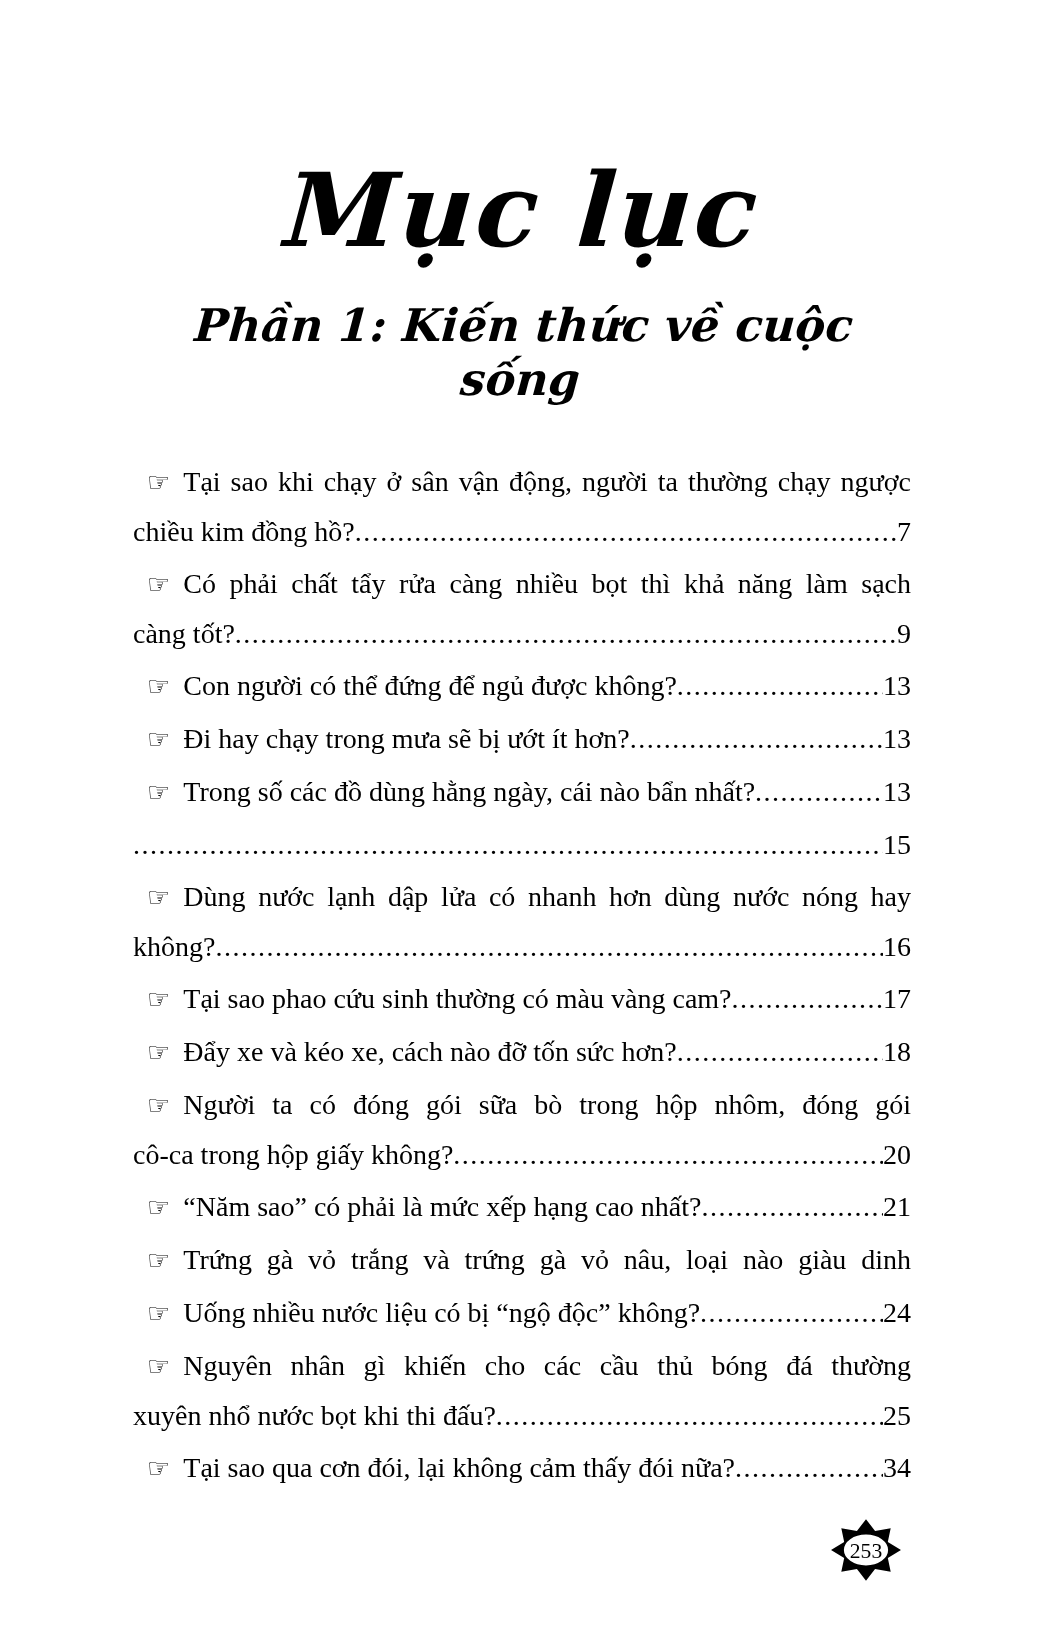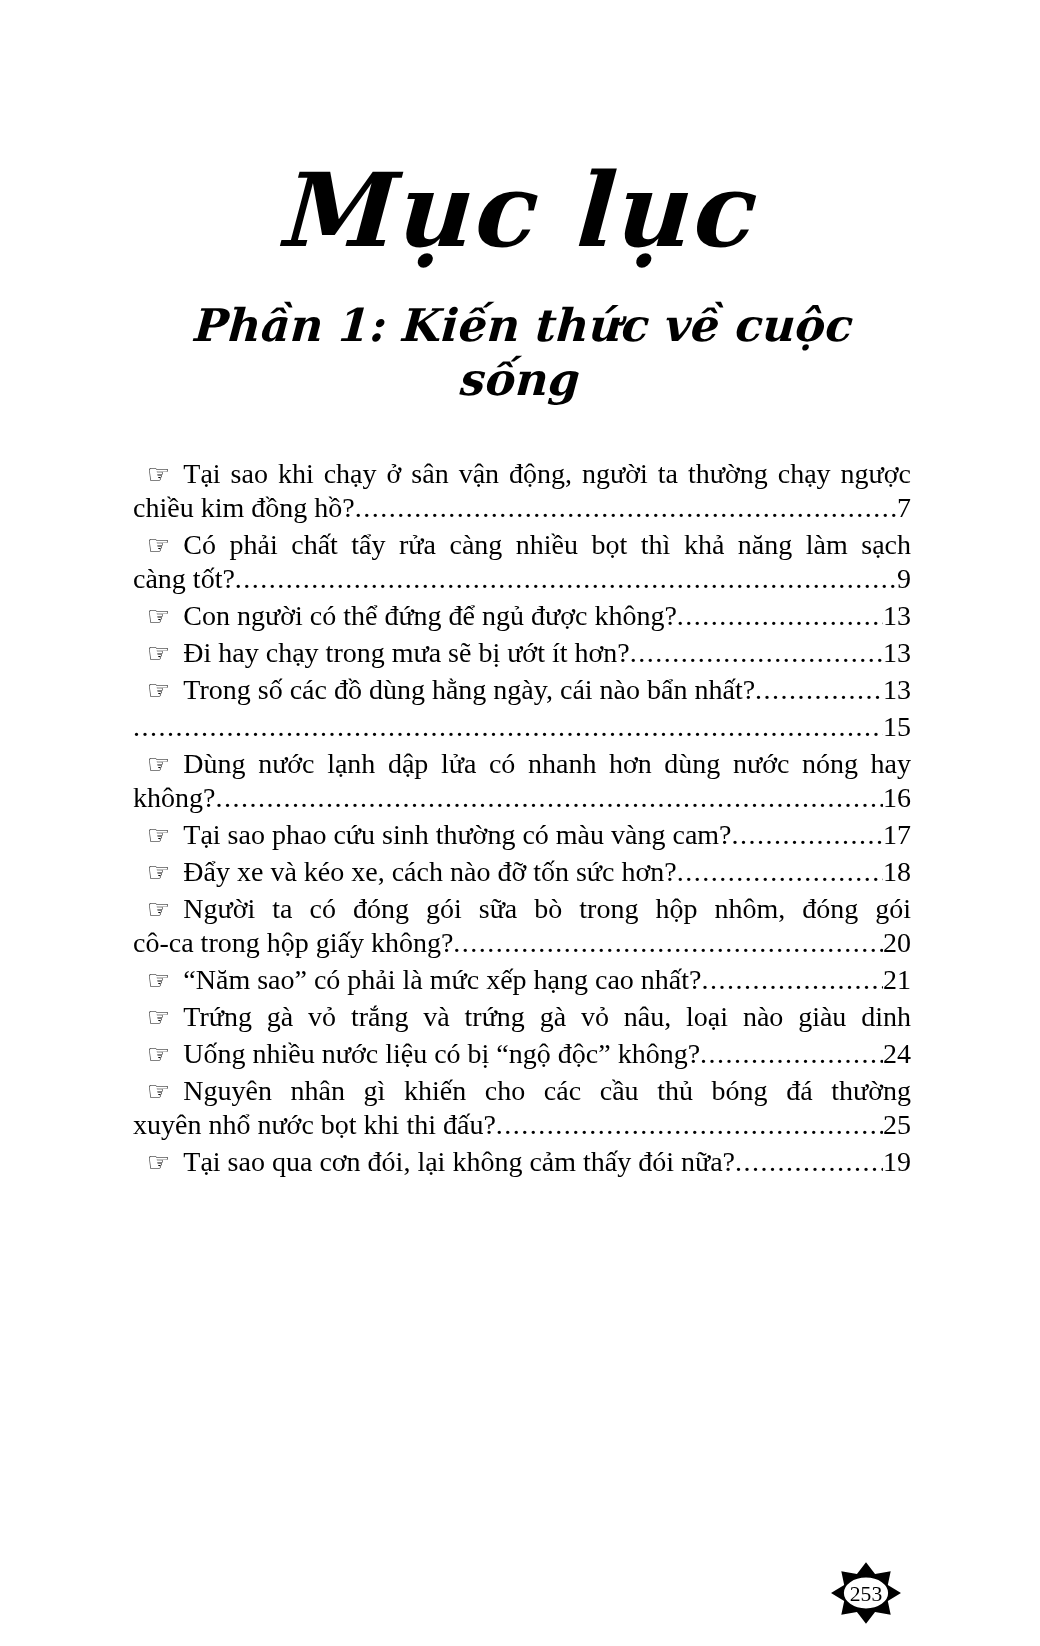--- a/index.html
+++ b/index.html
@@ -34,21 +34,21 @@
     font-weight: 700;
     font-size: 45px;
     line-height: 1.2;
     margin-top: 30px;
     transform: skewX(-4deg);
   }
   .toc-list { margin-top: 50px; }
   .entry { margin-bottom: 3px; }
   .line {
     font-size: 28px;
-    line-height: 34px;
+    line-height: 49px;
   }
   .first-line {
     text-align: justify;
     text-align-last: justify;
     padding-left: 14px;
   }
   .last-line {
     display: flex;
     align-items: baseline;
     white-space: nowrap;
@@ -69,21 +69,21 @@
     white-space: nowrap;
   }
   .leader::after {
     content: "..........................................................................................................................................................................................................";
     letter-spacing: 1.5px;
   }
   .pg { flex: 0 0 auto; }
   .badge {
     position: absolute;
     left: 830px;
-    top: 1561px;
+    top: 1518px;
     width: 72px;
     height: 64px;
   }
   .badge svg { display: block; }
   .badge text {
     font-family: "Liberation Serif", serif;
     font-size: 21px;
   }
 </style>
 </head>
@@ -206,21 +206,21 @@
             <span class="leader"></span>
             <span class="pg">25</span>
           </div>
   </div>
         <div class="entry">
 
     <div class="line last-line single">
             <span class="hand">☞</span>
             <span class="ltxt">Tại sao qua cơn đói, lại không cảm thấy đói nữa?</span>
             <span class="leader"></span>
-            <span class="pg">19</span>
+            <span class="pg">34</span>
           </div>
   </div>
       </div>
   </div>
 
   <div class="badge">
     <svg width="72" height="64" viewBox="0 0 70 62">
       <polygon fill="#000000" points="69,31 56.2,38.7 59,52.2 43.8,49.5 35,61 26.2,49.5 11,52.2 13.8,38.7 1,31 13.8,23.3 11,9.8 26.2,12.5 35,1 43.8,12.5 59,9.8 56.2,23.3"></polygon>
       <ellipse cx="35" cy="31" rx="22.5" ry="16" fill="#ffffff" stroke="#000000" stroke-width="2"></ellipse>
       <text x="35" y="38.5" text-anchor="middle" fill="#000000">253</text>

